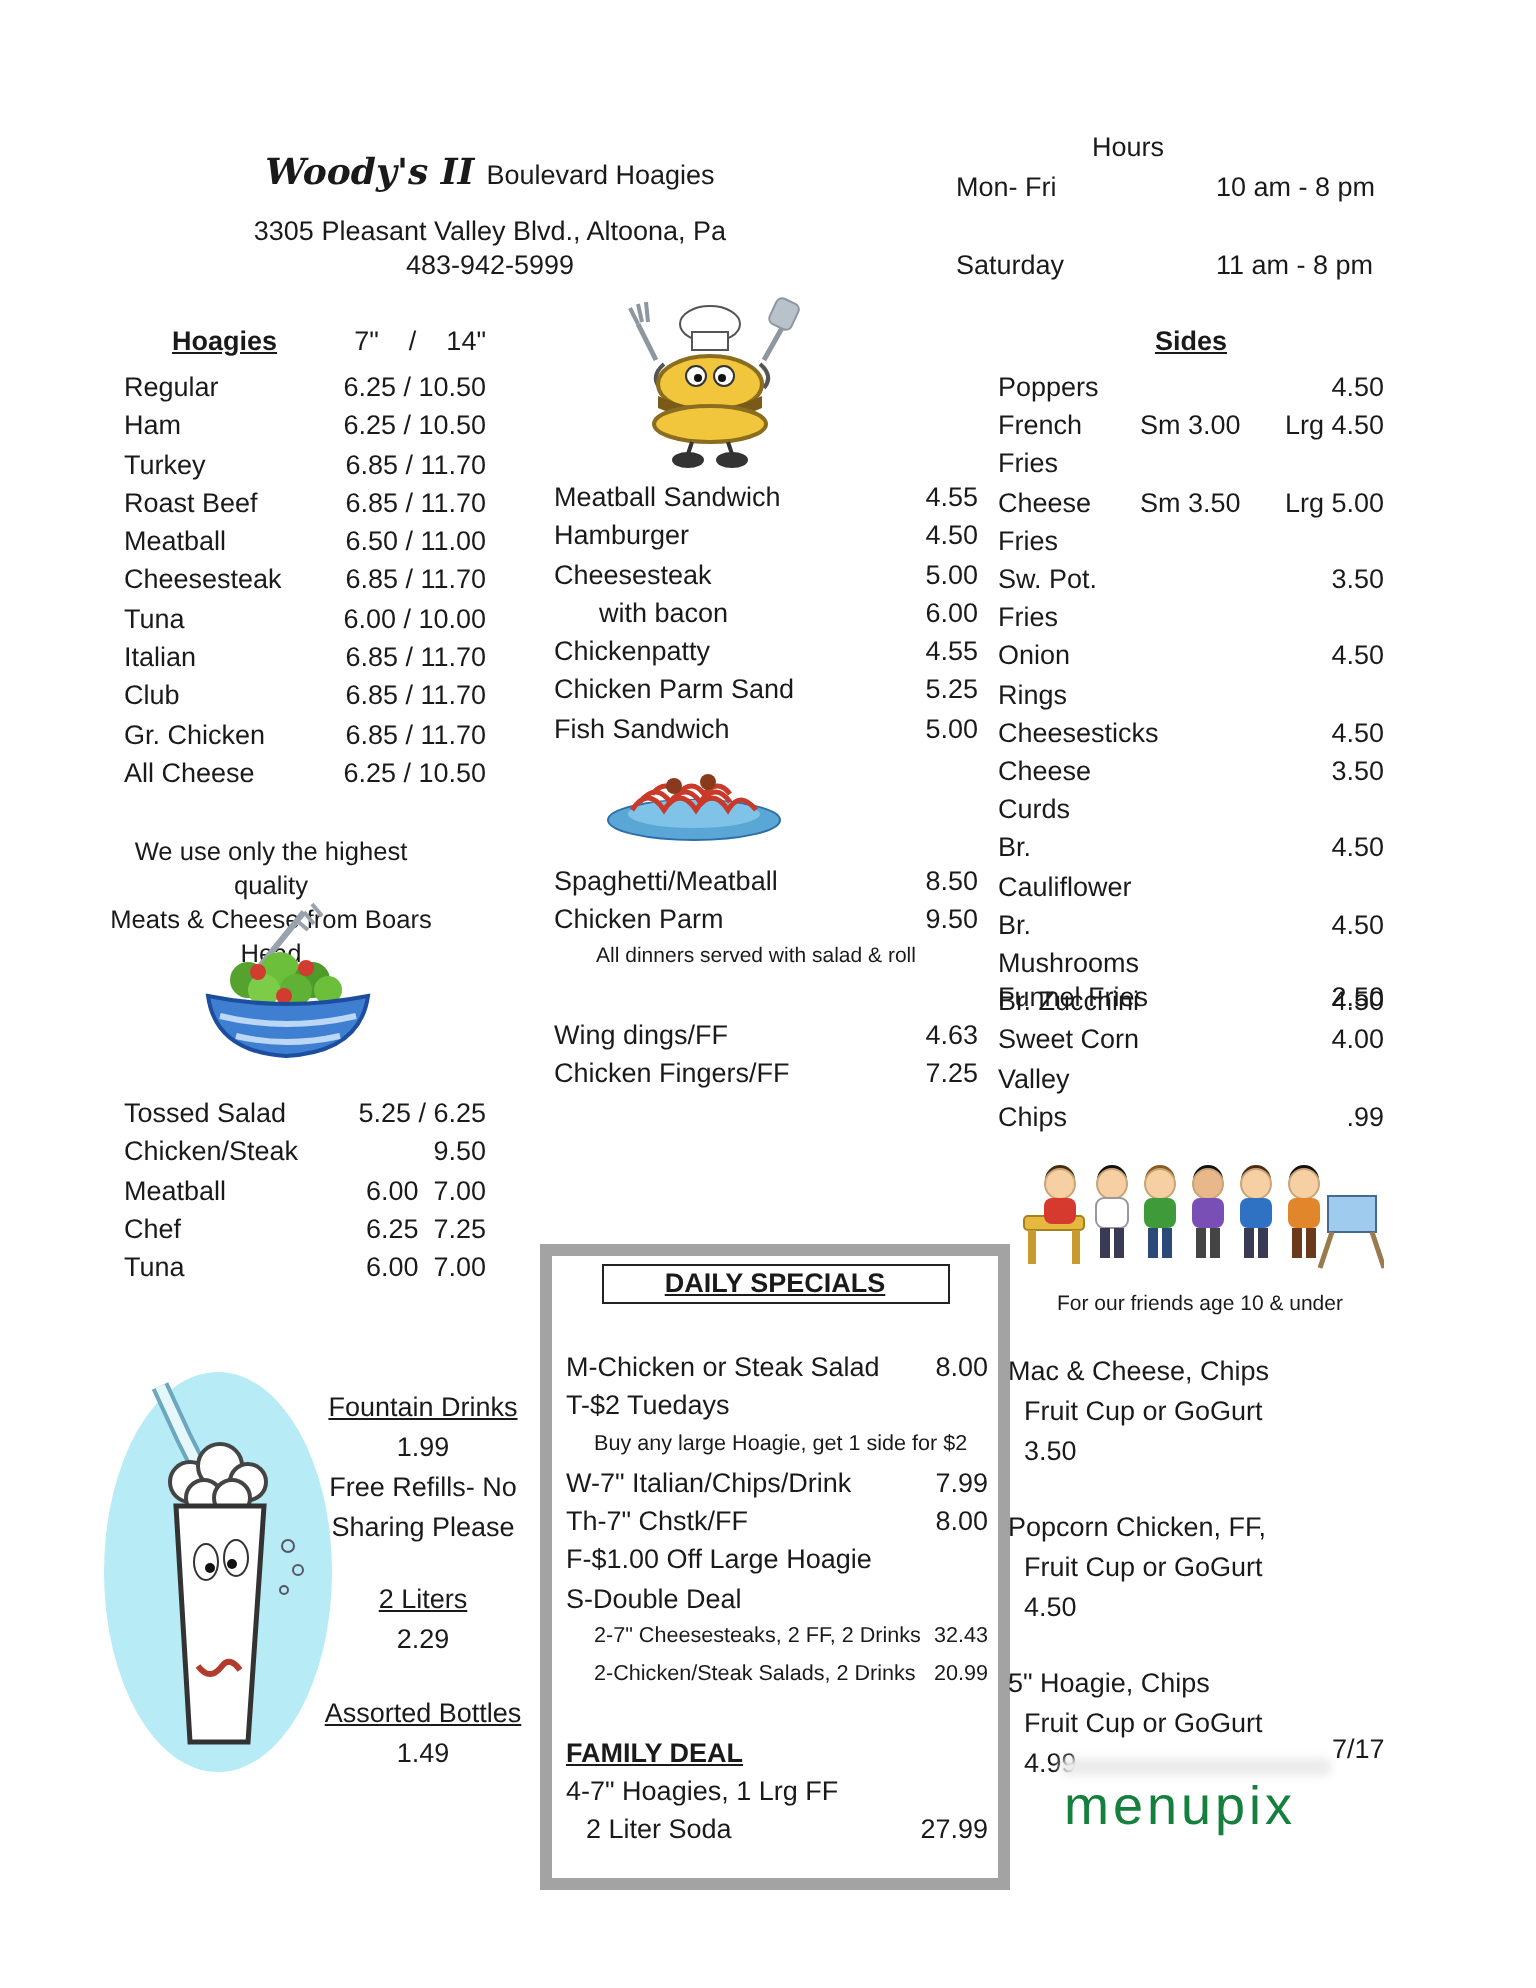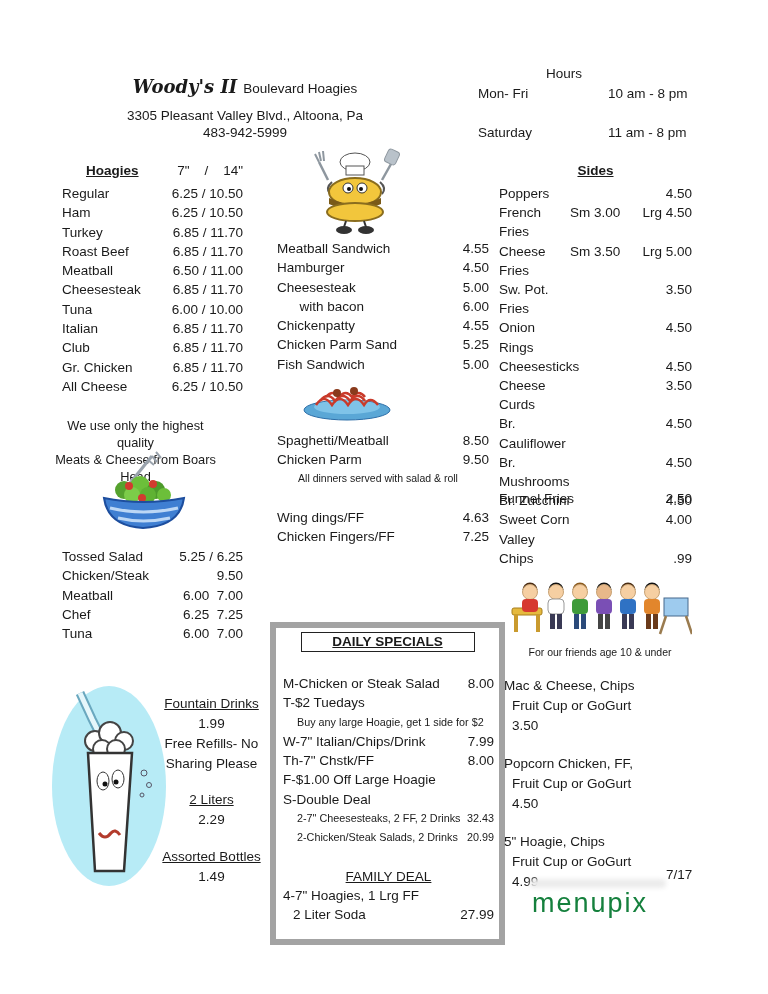--- a/index.html
+++ b/index.html
@@ -49,21 +49,21 @@
   
   .specials-box{left:270px;top:578px;width:223px;height:311px;border:6px solid #a3a3a3;margin-top:44px;}
   .specials-title-box{width:172px;margin:4px auto 0;border:1px solid #222;text-align:center;
                       font-weight:bold;text-decoration:underline;line-height:18px;}
   .specials-lines{margin-top:22px;padding:0 5px 0 7px;}
   .sprow{display:flex;line-height:19.3px;}
   .sprow .text{flex:1;white-space:pre;}
   .sprow.small{font-size:10.8px;}
   .sprow.indent1 .text{padding-left:14px;}
   .sprow.indent2 .text{padding-left:10px;}
-  .sprow.subheader{font-weight:normal;justify-content:center;}
+  .sprow.subheader{font-weight:bold;}
   .sprow.subheader .text{text-decoration:underline;flex:none;}
   .sprow.gap{margin-top:19px;}
   
   .kids-img{left:508px;top:574px;}
   .kids-caption{left:508px;top:646px;width:184px;font-size:10.5px;}
   .kids-list{left:504px;top:676px;width:190px;}
   .kid-item{margin-bottom:18px;line-height:20px;}
   .kid-line2{display:flex;padding-left:8px;flex-direction:column;}
   .kid-line2 .t{flex:1;}
   

